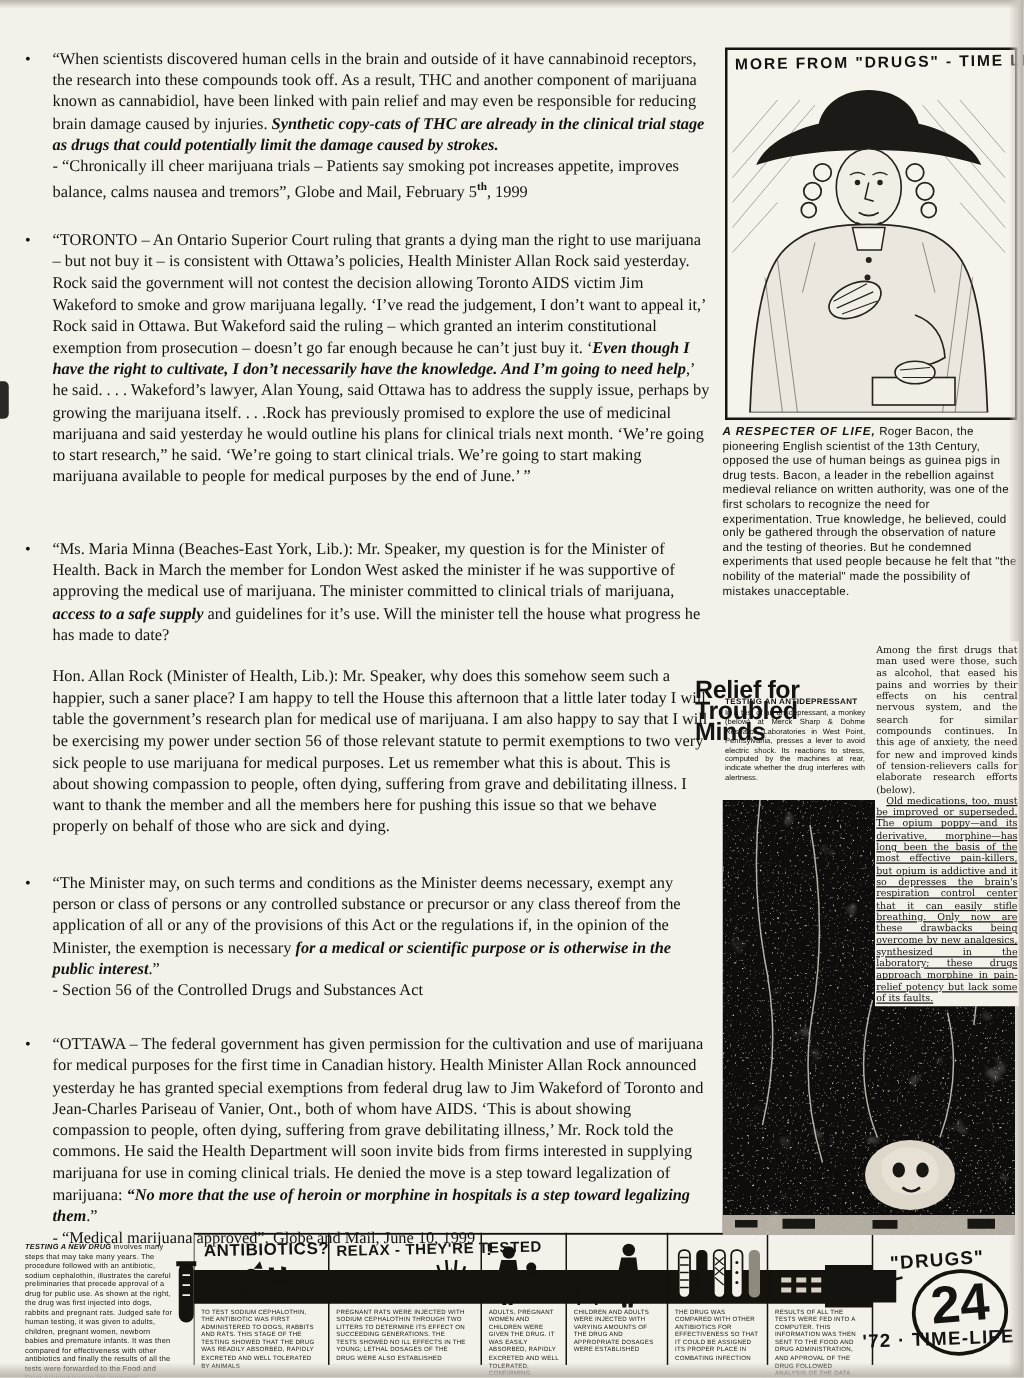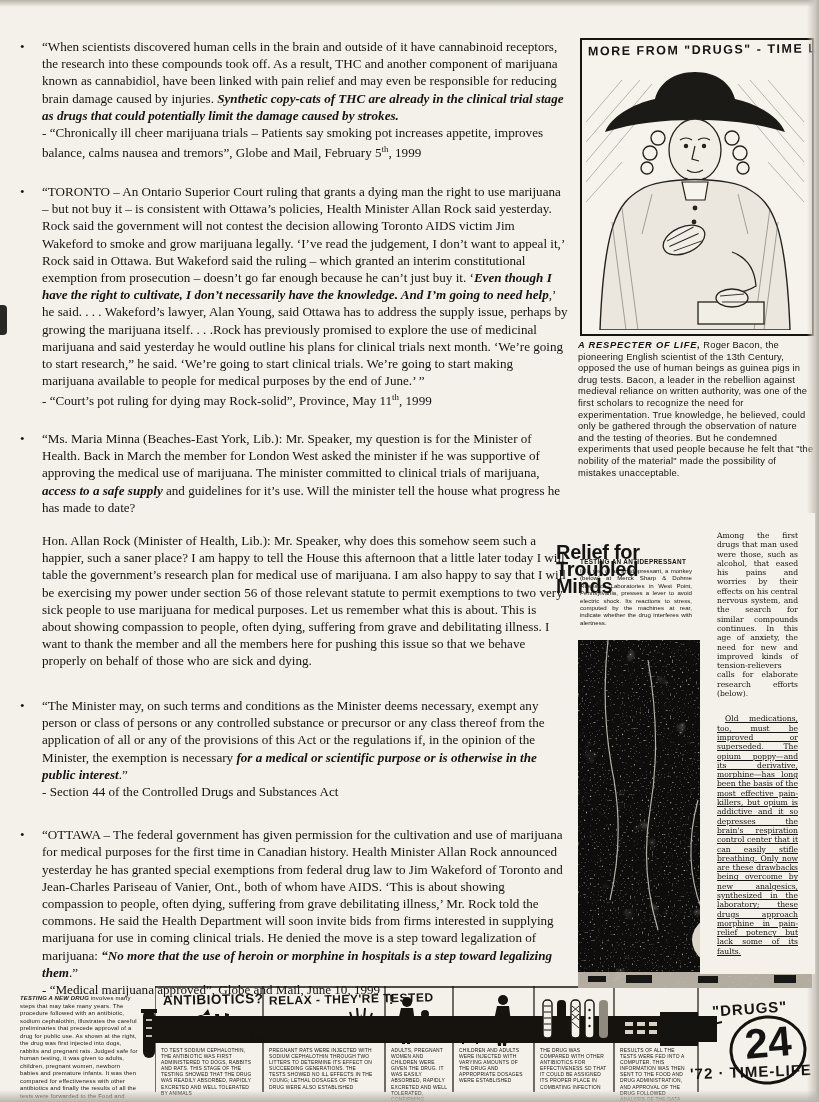--- a/index.html
+++ b/index.html
@@ -11,21 +11,21 @@
         background:linear-gradient(90deg,rgba(244,241,234,0),#cdc8c0 70%,#b3afa7);}
   .edge-bottom{position:absolute;left:0;top:1090px;width:100%;height:12px;
         background:linear-gradient(rgba(244,241,234,0),#b9b5ad);}
   .scan-blob{position:absolute;left:0;top:305px;width:7px;height:30px;background:#2a2824;border-radius:0 4px 4px 0;}
 
   
   .main-col{position:absolute;left:18px;top:38px;width:550px;font-size:13.1px;line-height:17.2px;}
   .bullet{position:relative;padding-left:24px;text-align:left;}
   .bullet .dot{position:absolute;left:2px;top:0;font-size:13px;}
   .b{font-weight:bold;font-style:italic;}
-  sup{font-size:0.68em;}
+  sup{font-size:0.68em;font-weight:bold;}
   .para{margin:0;}
   .cite{margin:0;}
   .mh1{min-height:133px;margin-bottom:12px;}
   .mh2{min-height:237px;margin-bottom:10px;}
   .mh3{min-height:249px;margin-bottom:18px;}
   .mh3 .para-gap{height:16px;}
   .mh4{min-height:99px;margin-bottom:26px;}
 
   
   .clip-box{position:absolute;left:580px;top:38px;width:230px;height:294px;
@@ -36,21 +36,21 @@
         font-size:9.3px;line-height:11.6px;text-align:left;letter-spacing:0.2px;}
   .respecter .b{letter-spacing:0.8px;}
   .relief-head{position:absolute;left:556px;top:514px;width:118px;font-family:"Liberation Sans",sans-serif;
         font-weight:700;font-size:20px;line-height:17px;letter-spacing:-0.3px;margin-top:30px;}
   .antidep-head{position:absolute;left:580px;top:558px;width:112px;font-family:"Liberation Sans",sans-serif;
         font-weight:700;font-size:6.4px;letter-spacing:0.3px;}
   .antidep-body{position:absolute;left:580px;top:567px;width:112px;font-family:"Liberation Sans",sans-serif;
         font-size:6.1px;line-height:7.4px;text-align:justify;}
   .side-column{position:absolute;left:700px;top:513px;width:113px;background:#f4f1ea;
         font-family:"DejaVu Serif",serif;font-size:7.6px;line-height:9.3px;text-align:justify;z-index:3;padding:2px 1px;}
-  .side-column p{margin:16px;}
+  .side-column p{margin:0;}
   .side-column p+p{text-indent:8px;text-decoration:underline;}
   .photo{position:absolute;left:578px;top:640px;z-index:1;}
   .blackbar{position:absolute;left:660px;top:1016px;width:57px;height:26px;background:#141310;z-index:2;}
 
   
   .drug-note{position:absolute;left:20px;top:995px;width:118px;font-family:"Liberation Sans",sans-serif;
         font-size:5.9px;line-height:7.5px;text-align:left;letter-spacing:0.2px;}
   .tube-icon{position:absolute;left:138px;top:1008px;}
   .strip{position:absolute;left:155px;top:986px;width:545px;height:106px;}
   .strip-title{position:absolute;font-family:"Liberation Sans",sans-serif;font-weight:700;
@@ -77,34 +77,33 @@
 
     <div class="bullet mh1">
       <span class="dot">•</span>
       <p class="para"><span>“When scientists discovered human cells in the brain and outside of it have cannabinoid receptors, the research into these compounds took off. As a result, THC and another component of marijuana known as cannabidiol, have been linked with pain relief and may even be responsible for reducing brain damage caused by injuries. </span><span class="b">Synthetic copy-cats of THC are already in the clinical trial stage as drugs that could potentially limit the damage caused by strokes.</span></p>
       <p class="cite"><span>- “Chronically ill cheer marijuana trials – Patients say smoking pot increases appetite, improves balance, calms nausea and tremors”, Globe and Mail, February 5</span><sup>th</sup><span>, 1999</span></p>
     </div>
 
     <div class="bullet mh2">
       <span class="dot">•</span>
       <p class="para"><span>“TORONTO – An Ontario Superior Court ruling that grants a dying man the right to use marijuana – but not buy it – is consistent with Ottawa’s policies, Health Minister Allan Rock said yesterday. Rock said the government will not contest the decision allowing Toronto AIDS victim Jim Wakeford to smoke and grow marijuana legally. ‘I’ve read the judgement, I don’t want to appeal it,’ Rock said in Ottawa. But Wakeford said the ruling – which granted an interim constitutional exemption from prosecution – doesn’t go far enough because he can’t just buy it. ‘</span><span class="b">Even though I have the right to cultivate, I don’t necessarily have the knowledge. And I’m going to need help</span><span>,’ he said. . . . Wakeford’s lawyer, Alan Young, said Ottawa has to address the supply issue, perhaps by growing the marijuana itself. . . .Rock has previously promised to explore the use of medicinal marijuana and said yesterday he would outline his plans for clinical trials next month. ‘We’re going to start research,” he said. ‘We’re going to start clinical trials. We’re going to start making marijuana available to people for medical purposes by the end of June.’ ”</span></p>
-      <p class="cite"><span>- “Court’s pot ruling for dying may Rock-solid”, Province, May 11</span><sup>th</sup><span>, 1999</span></p>
     </div>
 
     <div class="bullet mh3">
       <span class="dot">•</span>
       <p class="para"><span>“Ms. Maria Minna (Beaches-East York, Lib.): Mr. Speaker, my question is for the Minister of Health. Back in March the member for London West asked the minister if he was supportive of approving the medical use of marijuana. The minister committed to clinical trials of marijuana, </span><span class="b">access to a safe supply</span><span> and guidelines for it’s use. Will the minister tell the house what progress he has made to date?</span></p>
       <div class="para-gap"></div>
       <p class="para"><span>Hon. Allan Rock (Minister of Health, Lib.): Mr. Speaker, why does this somehow seem such a happier, such a saner place? I am happy to tell the House this afternoon that a little later today I will table the government’s research plan for medical use of marijuana. I am also happy to say that I will be exercising my power under section 56 of those relevant statute to permit exemptions to two very sick people to use marijuana for medical purposes. Let us remember what this is about. This is about showing compassion to people, often dying, suffering from grave and debilitating illness. I want to thank the member and all the members here for pushing this issue so that we behave properly on behalf of those who are sick and dying.</span></p>
     </div>
 
     <div class="bullet mh4">
       <span class="dot">•</span>
       <p class="para"><span>“The Minister may, on such terms and conditions as the Minister deems necessary, exempt any person or class of persons or any controlled substance or precursor or any class thereof from the application of all or any of the provisions of this Act or the regulations if, in the opinion of the Minister, the exemption is necessary </span><span class="b">for a medical or scientific purpose or is otherwise in the public interest</span><span>.”</span></p>
-      <p class="cite"><span>- Section 44 of the Controlled Drugs and Substances Act</span></p>
+      <p class="cite"><span>- Section 56 of the Controlled Drugs and Substances Act</span></p>
     </div>
 
     <div class="bullet">
       <span class="dot">•</span>
       <p class="para"><span>“OTTAWA – The federal government has given permission for the cultivation and use of marijuana for medical purposes for the first time in Canadian history. Health Minister Allan Rock announced yesterday he has granted special exemptions from federal drug law to Jim Wakeford of Toronto and Jean-Charles Pariseau of Vanier, Ont., both of whom have AIDS. ‘This is about showing compassion to people, often dying, suffering from grave debilitating illness,’ Mr. Rock told the commons. He said the Health Department will soon invite bids from firms interested in supplying marijuana for use in coming clinical trials. He denied the move is a step toward legalization of marijuana: </span><span class="b">“No more that the use of heroin or morphine in hospitals is a step toward legalizing them</span><span>.”</span></p>
       <p class="cite"><span>- “Medical marijuana approved”, Globe and Mail, June 10, 1999</span></p>
     </div>
   </div>
 
   <div class="clip-box">

